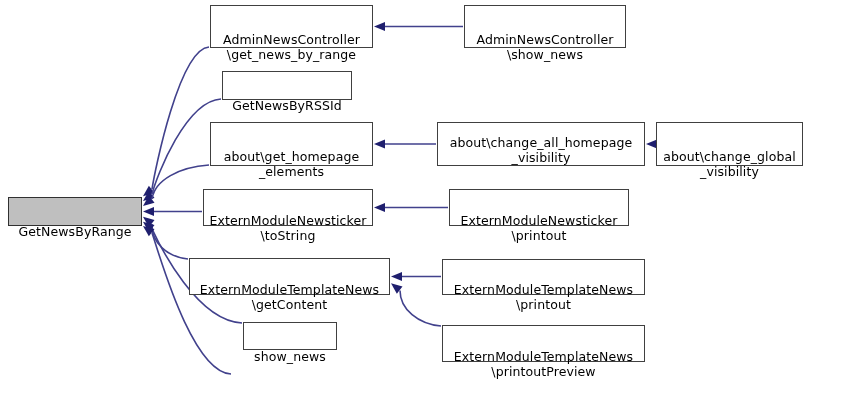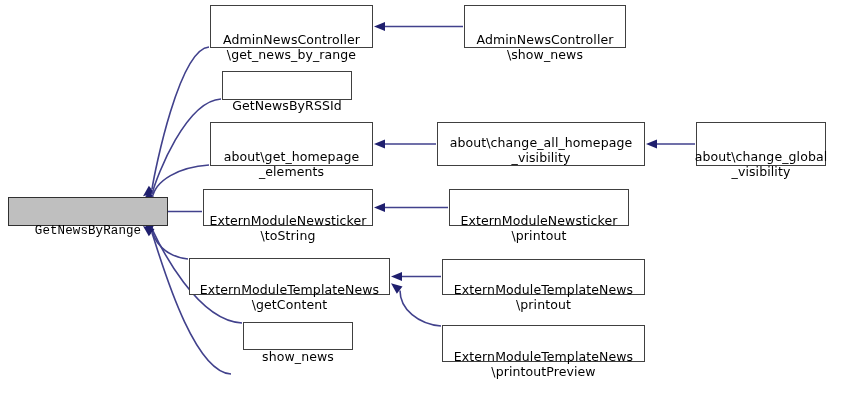--- a/index.html
+++ b/index.html
@@ -74,36 +74,36 @@
       <polygon points="374.00,144.00 385.00,139.40 385.00,148.60" fill="#1f1f6e"></polygon>
       <path d="M695,144.0 L656,144.0" fill="none" stroke="#41418c" stroke-width="1.6"></path>
       <polygon points="646.00,144.00 657.00,139.40 657.00,148.60" fill="#1f1f6e"></polygon>
       <path d="M448,207.5 L384,207.5" fill="none" stroke="#41418c" stroke-width="1.6"></path>
       <polygon points="374.00,207.50 385.00,202.90 385.00,212.10" fill="#1f1f6e"></polygon>
       <path d="M441,276.5 L401,276.5" fill="none" stroke="#41418c" stroke-width="1.6"></path>
       <polygon points="391.00,276.50 402.00,271.90 402.00,281.10" fill="#1f1f6e"></polygon>
       <path d="M441.0,326.0 C418.5,324.0 400.0,309.4 400.0,290.4" fill="none" stroke="#41418c" stroke-width="1.6"></path>
       <polygon points="391.00,283.37 402.51,286.49 396.86,293.75" fill="#1f1f6e"></polygon>
     </svg>
-<div class="node center" style="left: 8px; top: 197px; width: 160px; height: 29px; font-family: Liberation Mono, monospace;"><span class="node-label">GetNewsByRange</span></div>
+<div class="node center" style="left: 8px; top: 197px; width: 134px; height: 29px;"><span class="node-label">GetNewsByRange</span></div>
     <div class="node" style="left: 210px; top: 5px; width: 163px; height: 43px;"><span class="node-label">AdminNewsController
 \get_news_by_range</span></div>
     <div class="node" style="left: 464px; top: 5px; width: 162px; height: 43px;"><span class="node-label">AdminNewsController
 \show_news</span></div>
     <div class="node" style="left: 222px; top: 71px; width: 130px; height: 29px;"><span class="node-label">GetNewsByRSSId</span></div>
     <div class="node" style="left: 210px; top: 122px; width: 163px; height: 44px;"><span class="node-label">about\get_homepage
 _elements</span></div>
     <div class="node" style="left: 437px; top: 122px; width: 208px; height: 44px; align-items: flex-end;"><span class="node-label">about\change_all_homepage
 _visibility</span></div>
-    <div class="node" style="left: 696px; top: 122px; width: 130px; height: 44px;"><span class="node-label">about\change_global
+    <div class="node" style="left: 656px; top: 122px; width: 147px; height: 44px;"><span class="node-label">about\change_global
 _visibility</span></div>
     <div class="node" style="left: 203px; top: 189px; width: 170px; height: 37px;"><span class="node-label">ExternModuleNewsticker
 \toString</span></div>
     <div class="node" style="left: 449px; top: 189px; width: 180px; height: 37px;"><span class="node-label">ExternModuleNewsticker
 \printout</span></div>
     <div class="node" style="left: 189px; top: 258px; width: 201px; height: 37px;"><span class="node-label">ExternModuleTemplateNews
 \getContent</span></div>
     <div class="node" style="left: 442px; top: 259px; width: 203px; height: 36px;"><span class="node-label">ExternModuleTemplateNews
 \printout</span></div>
-    <div class="node" style="left: 243px; top: 322px; width: 110px; height: 28px;"><span class="node-label">show_news</span></div>
+    <div class="node" style="left: 243px; top: 322px; width: 94px; height: 28px;"><span class="node-label">show_news</span></div>
     <div class="node" style="left: 442px; top: 325px; width: 203px; height: 37px;"><span class="node-label">ExternModuleTemplateNews
 \printoutPreview</span></div>
   </div>
 
 </body></html>

